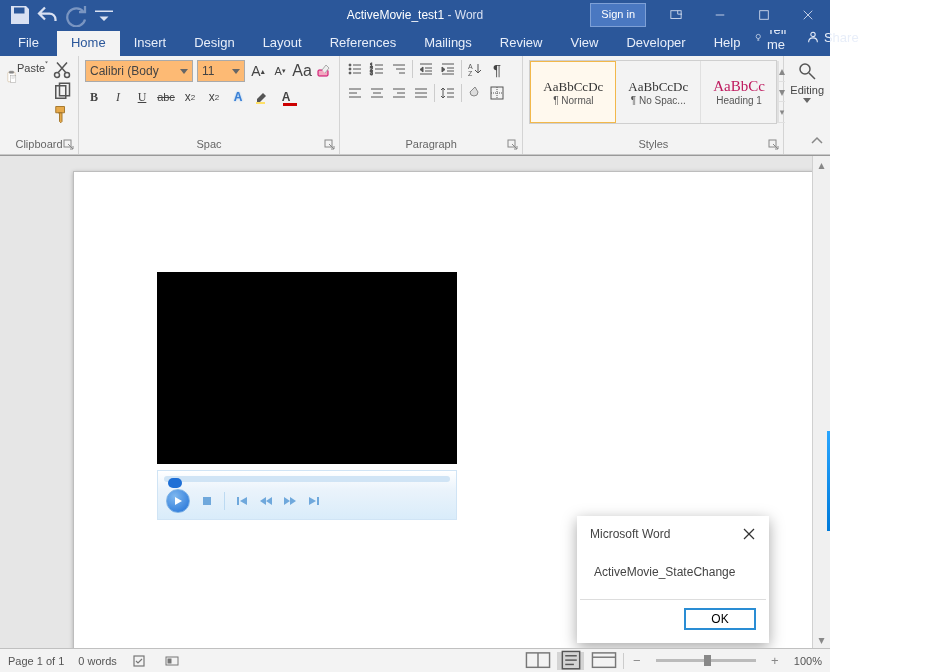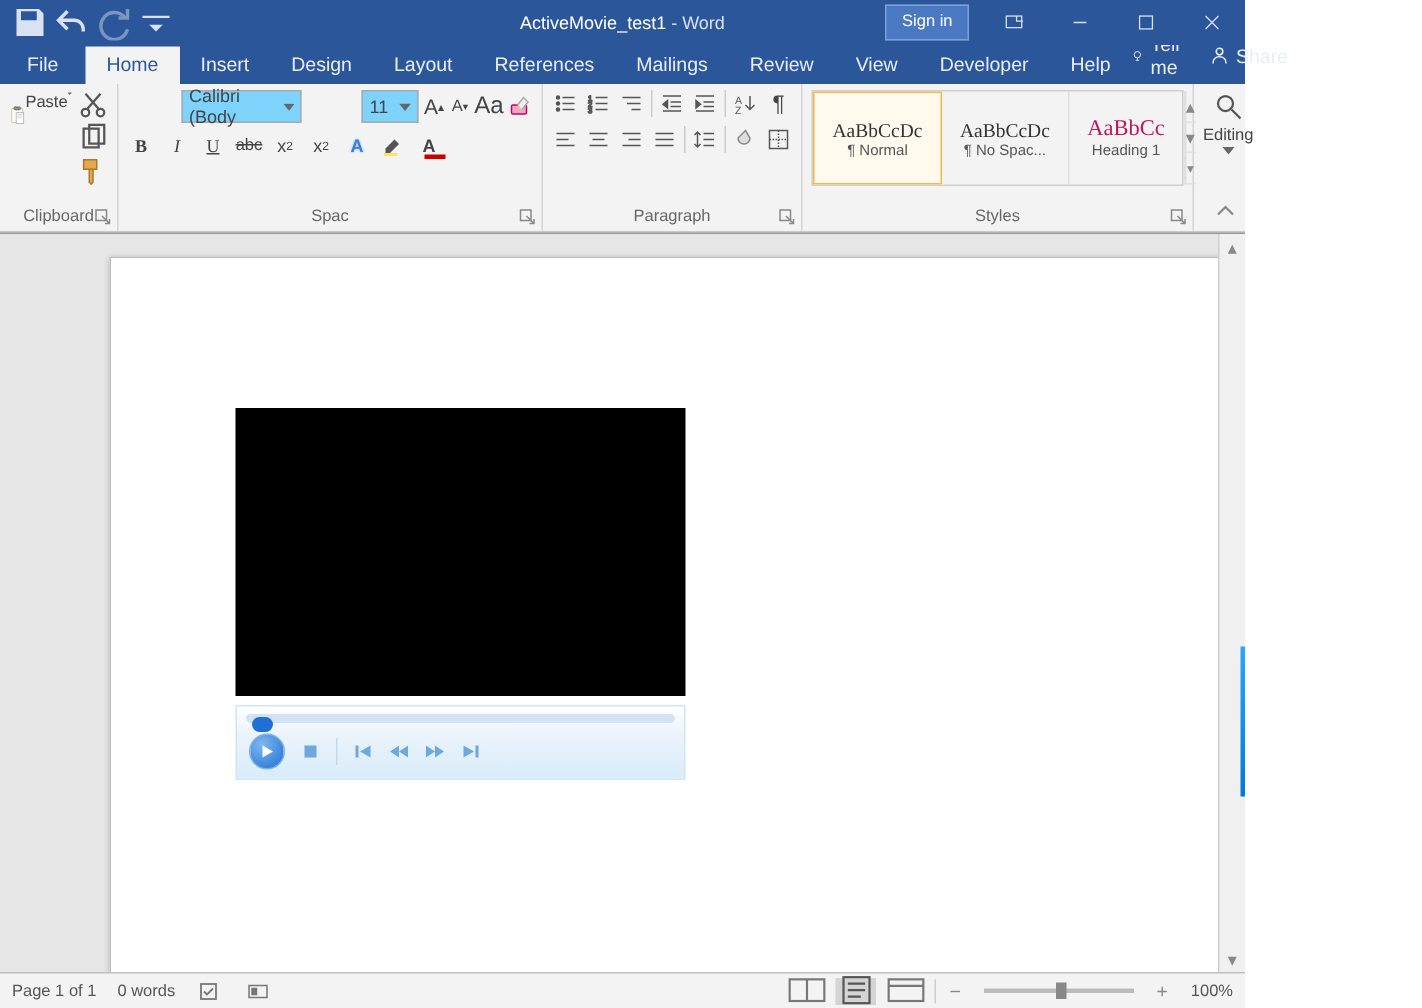--- a/index.html
+++ b/index.html
@@ -140,23 +140,23 @@
   .row { display: flex; align-items: center; gap: 4px; }
   .clipboard-main {
     display: flex; align-items: flex-start; gap: 4px;
   }
   .paste-block { display: flex; align-items: flex-start; width: 42px; }
   .paste-label { font-size: 11px; margin-top: 2px; }
   .mini-stack { display: flex; flex-direction: column; gap: 2px; }
   .mini { width: 20px; height: 20px; display:flex; align-items:center; justify-content:center; }
   .font-top { display: flex; align-items: center; gap: 4px; margin-bottom: 6px; }
   .combobox {
-    background: #7dd3fc; border: 1px solid #aaa;
+    background: #fdba74; border: 1px solid #aaa;
     height: 20px; display: flex; align-items: center;
-    padding: 0 4px; font-size: 12px; margin-left: 36px;
+    padding: 0 4px; font-size: 12px;
   }
   .combobox .dd { margin-left: auto; }
   .font-bottom { display: flex; align-items: center; gap: 6px; }
   .ic { width: 18px; height: 18px; display:inline-flex; align-items:center; justify-content:center; }
   .ic svg { width: 16px; height: 16px; }
   .styles-gallery {
     display: flex; border: 1px solid #cfcfcf; height: 62px;
   }
   .style-item {
     width: 66px; border-right: 1px solid #e0e0e0;
@@ -655,20 +655,35 @@
               </svg>
             <svg class="mc-ic" viewBox="0 0 14 14" fill="currentColor">
                 <path d="M2 3v8l7-4z"></path>
                 <rect x="10" y="3" width="2" height="8"></rect>
               </svg>
           </div>
         </div>
       </div>
     </div>
 
+    <div class="modal">
+      <div class="modal-title">
+        <span>Microsoft Word</span>
+        <div class="modal-close">
+          <svg width="12" height="12" viewBox="0 0 12 12" stroke="#333" stroke-width="1.2">
+              <line x1="1" y1="1" x2="11" y2="11"></line>
+              <line x1="11" y1="1" x2="1" y2="11"></line>
+            </svg>
+        </div>
+      </div>
+      <div class="modal-body">ActiveMovie_StateChange</div>
+      <div class="modal-footer">
+        <button class="ok-btn">OK</button>
+      </div>
+    </div>
 
     <div class="vscroll">
       <div class="arrow">▴</div>
       <div style="position:absolute;bottom:0;left:0;right:0;" class="arrow">▾</div>
     </div>
     <div class="edge-accent"></div>
   </div>
 
   <div class="statusbar">
     <div class="status-left">

